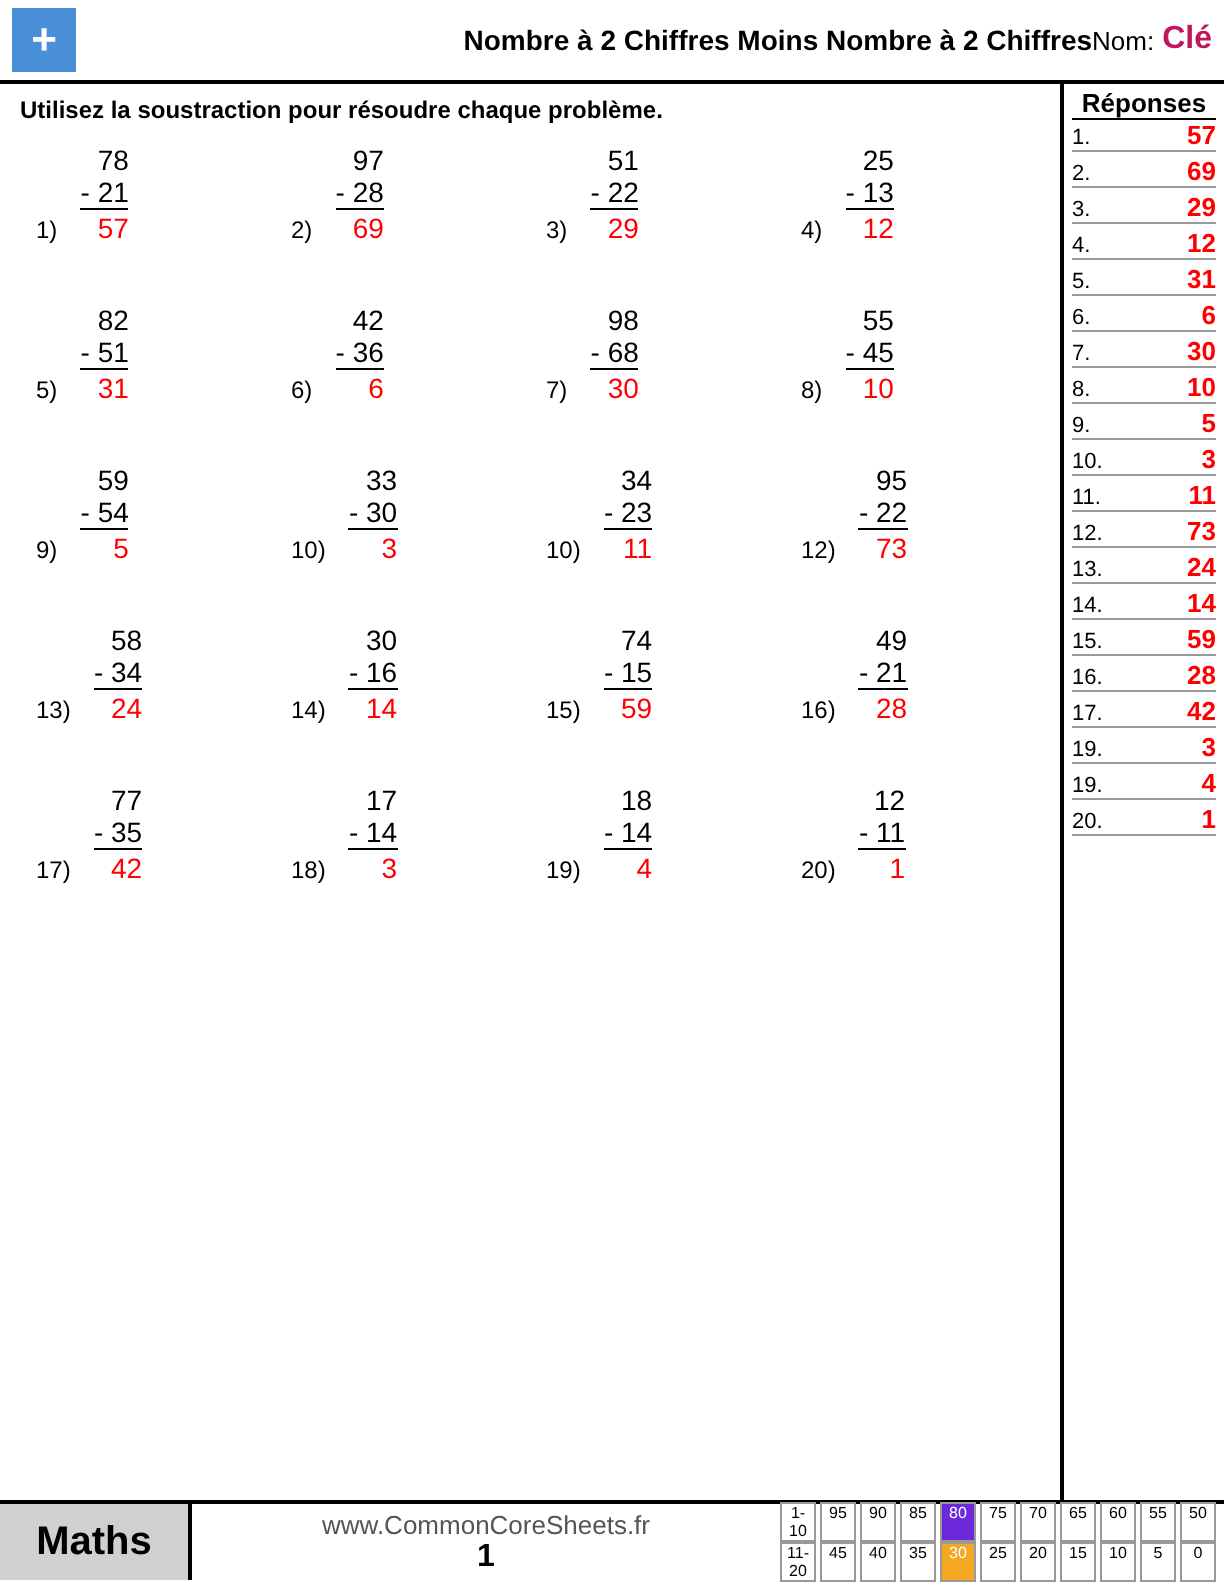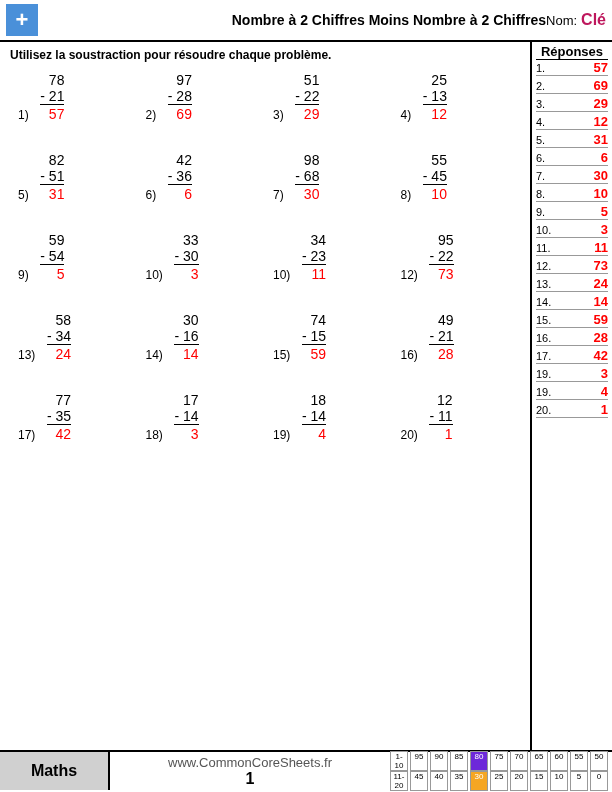--- a/index.html
+++ b/index.html
@@ -146,27 +146,27 @@
 
     
     .footer {
       height: 40px;
       border-top: 2px solid #000;
       display: flex;
       align-items: stretch;
     }
 
     .footer-maths {
-      width: 110px;
+      width: 96px;
       background: #d0d0d0;
       display: flex;
       align-items: center;
       justify-content: center;
       border-right: 2px solid #000;
-      font-size: 16px;
+      font-size: 20px;
       font-weight: bold;
     }
 
     .footer-middle {
       flex: 1;
       display: flex;
       flex-direction: column;
       align-items: center;
       justify-content: center;
     }

